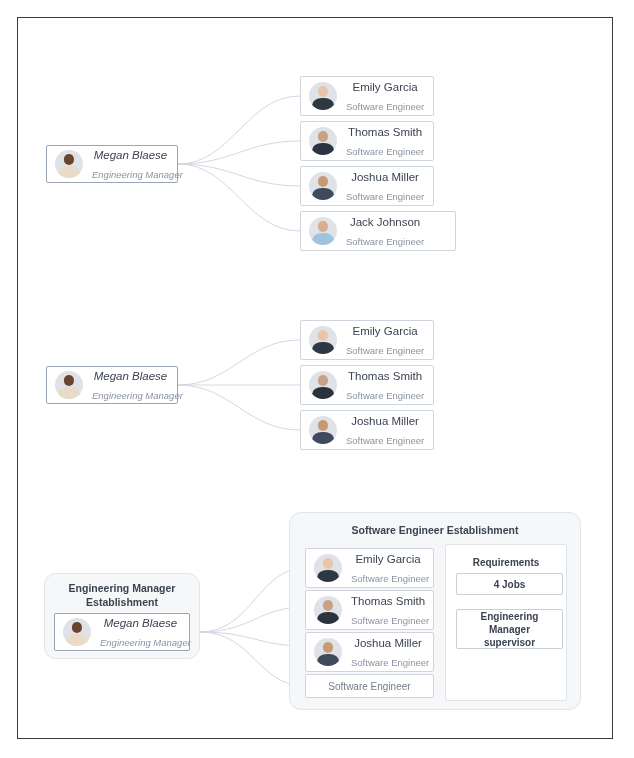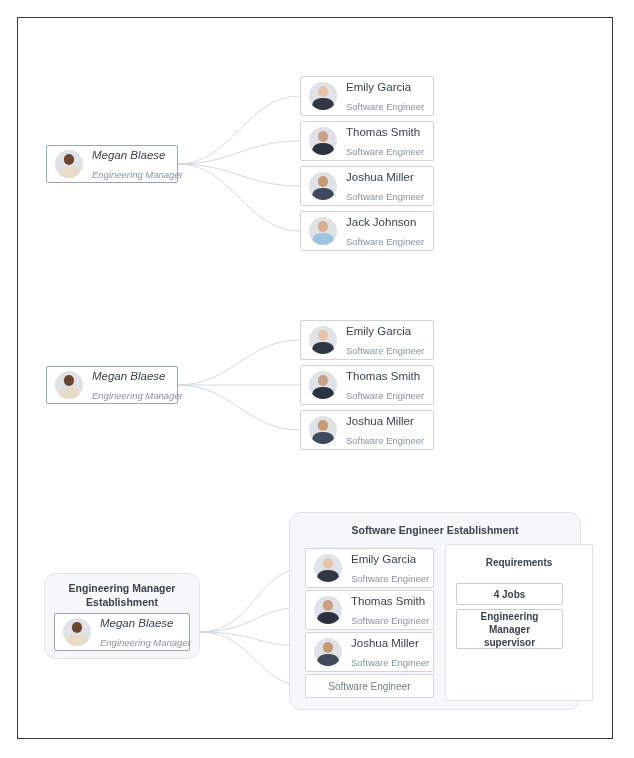--- a/index.html
+++ b/index.html
@@ -33,20 +33,21 @@
   
   .card {
     position: absolute;
     box-sizing: border-box;
     background: #ffffff;
     border: 1px solid #cfd5de;
     border-radius: 2px;
     display: flex;
     align-items: center;
     padding: 0 8px;
+    text-align: center;
   }
   .card.root {
     border-color: #9aa6b8;
     font-style: italic;
   }
   .avatar {
     width: 28px; height: 28px;
     border-radius: 50%;
     flex: 0 0 28px;
     margin-right: 9px;
@@ -200,21 +201,21 @@
     <span class="avatar">
       <span class="head" style="background:#c79a74"></span>
       <span class="body" style="background:#3f4a5c"></span>
     </span>
     <span class="meta">
       <span class="nm">Joshua Miller</span><br>
       <span class="rl">Software Engineer</span>
     </span>
   </div>
 
-  <div class="card" style="left:300px; top:211px; width:134px; height:40px;">
+  <div class="card" style="left:300px; top:211px; width:156px; height:40px;">
     <span class="avatar">
       <span class="head" style="background:#d8ae8c"></span>
       <span class="body" style="background:#9fc4e0"></span>
     </span>
     <span class="meta">
       <span class="nm">Jack Johnson</span><br>
       <span class="rl">Software Engineer</span>
     </span>
   </div>
 
@@ -277,23 +278,23 @@
       <span class="nm">Megan Blaese</span><br>
       <span class="rl">Engineering Manager</span>
     </span>
   </div>
 
   <div class="estab" style="left:289px; top:512px; width:292px; height:198px;">
     <div class="estab-title" style="top:10px;">
       <span>Software Engineer Establishment</span>
     </div>
 
-    <div class="subpanel" style="left:155px; top:31px; width:148px; height:157px;">
+    <div class="subpanel" style="left:155px; top:31px; width:122px; height:157px;">
       <div class="req-title" style="top:12px;">Requirements</div>
-      <div class="req-chip" style="left:10px; top:38px; width:107px; height:22px;">
+      <div class="req-chip" style="left:10px; top:28px; width:107px; height:22px;">
         <span>4 Jobs</span>
       </div>
       <div class="req-chip" style="left:10px; top:64px; width:107px; height:40px; flex-direction:column;">
         <span>Engineering Manager</span>
         <span>supervisor</span>
       </div>
     </div>
   </div>
 
   <div class="card" style="left:305px; top:548px; width:129px; height:40px;">

